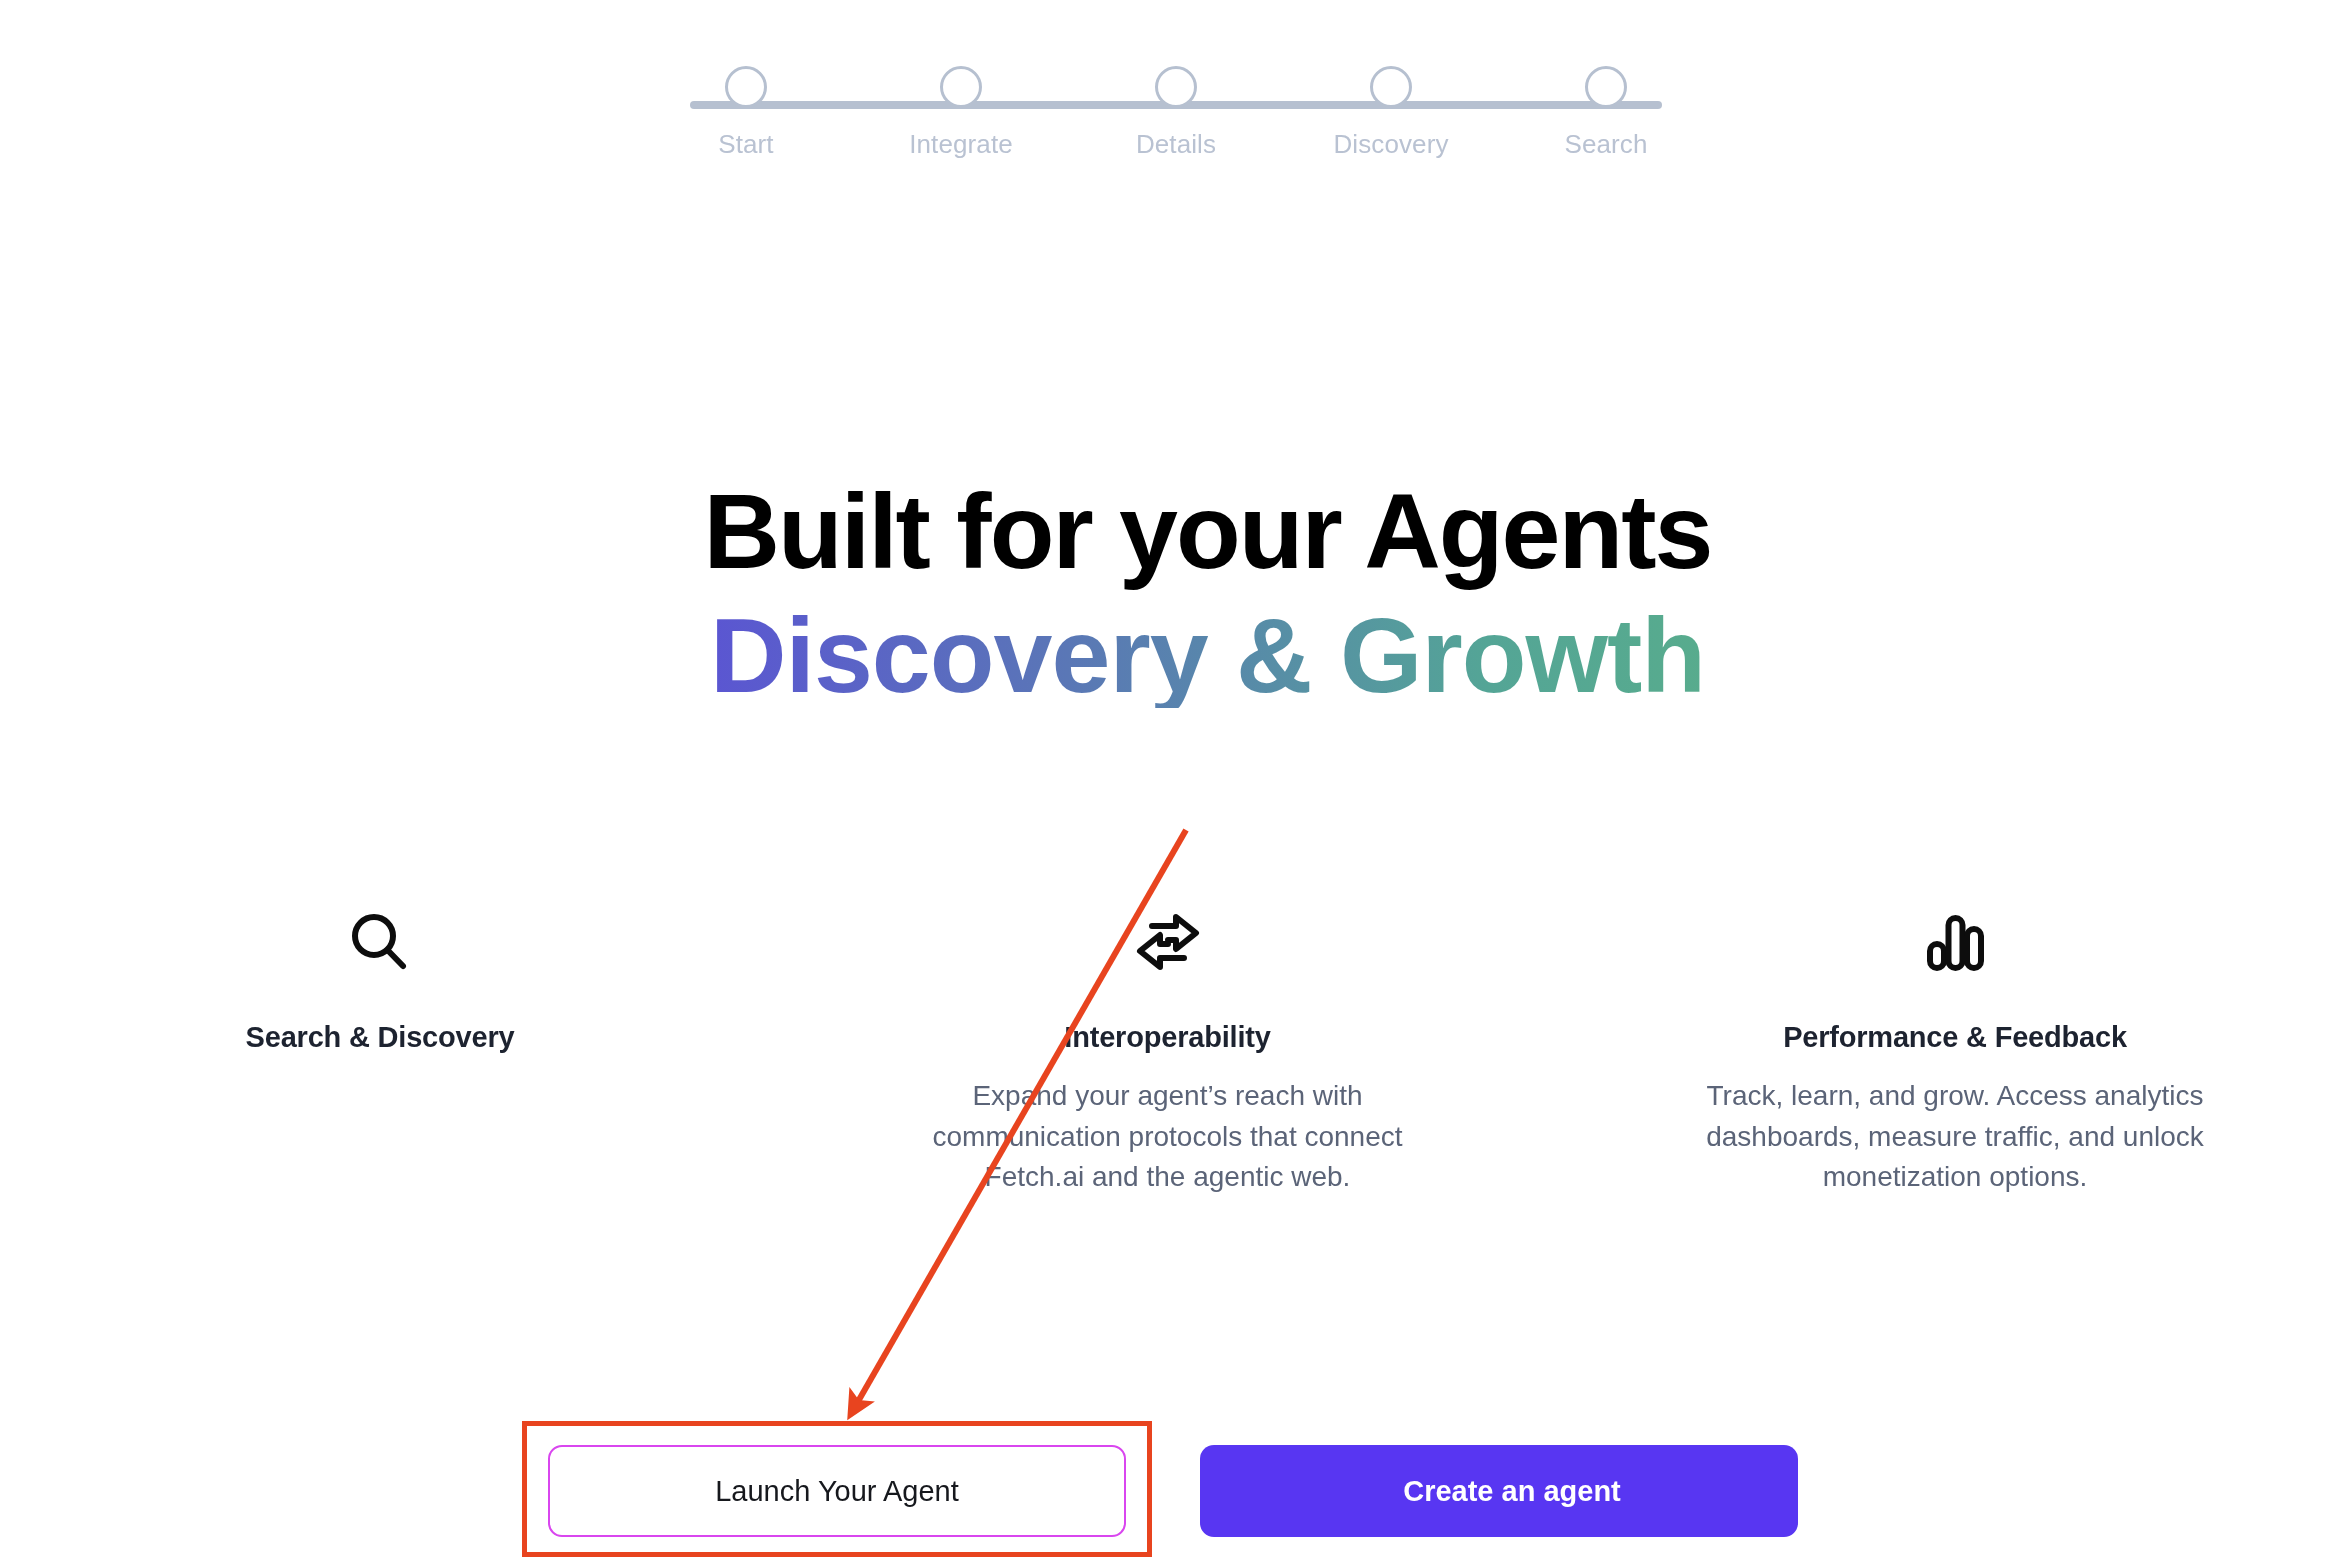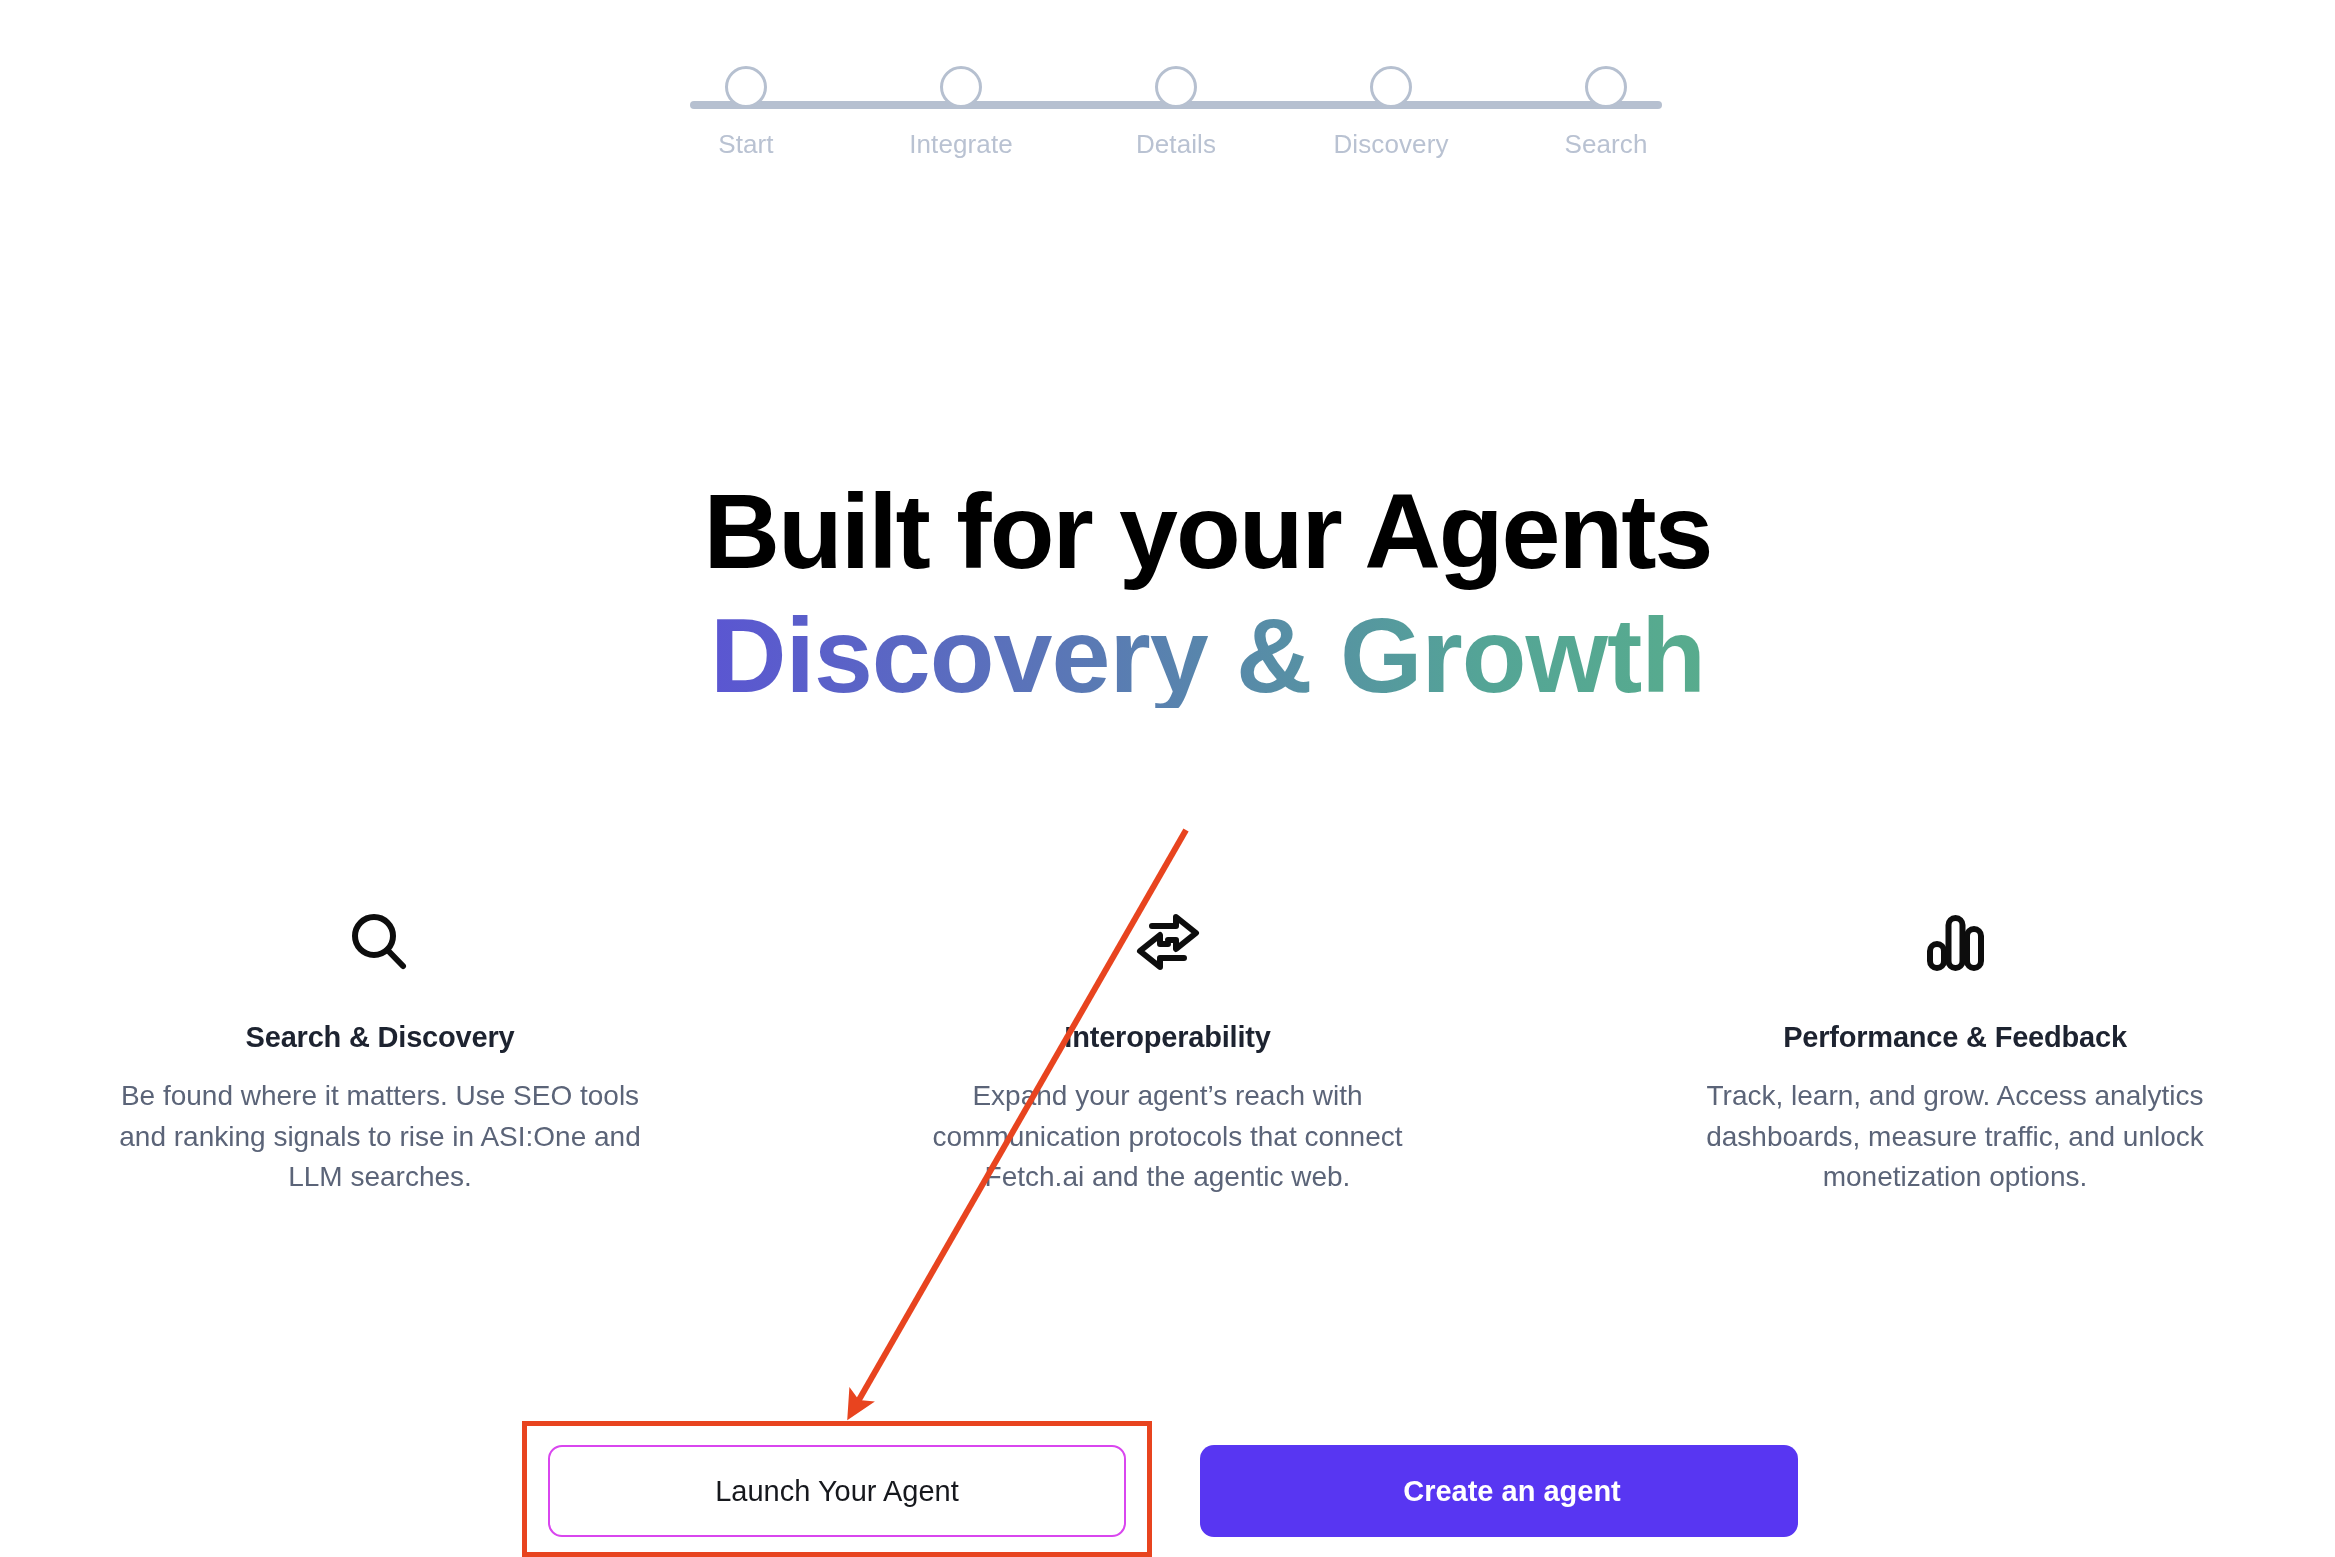--- a/index.html
+++ b/index.html
@@ -245,21 +245,20 @@
 <div class="features">
 
   <div class="feature">
     <div class="feature-icon">
       <svg width="72" height="72" viewBox="0 0 72 72" fill="none" aria-hidden="true">
         <circle cx="30" cy="29" r="19" stroke="#0d0d0d" stroke-width="6"></circle>
         <line x1="43.5" y1="43" x2="59" y2="59" stroke="#0d0d0d" stroke-width="6" stroke-linecap="round"></line>
       </svg>
     </div>
     <div class="feature-title">Search &amp; Discovery</div>
-    <div class="feature-desc">Be found where it matters. Use SEO tools and ranking signals to rise in ASI:One and LLM searches.</div>
   </div>
 
   <div class="feature">
     <div class="feature-icon">
       <svg width="76" height="70" viewBox="0 0 76 70" fill="none" aria-hidden="true">
         <path d="M22 18 H46 V9 L66 25 L46 41 V32 H38" stroke="#0d0d0d" stroke-width="6" stroke-linejoin="round" stroke-linecap="round" fill="none"></path>
         <path d="M54 50 H30 V59 L10 43 L30 27 V36 H38" stroke="#0d0d0d" stroke-width="6" stroke-linejoin="round" stroke-linecap="round" fill="none"></path>
       </svg>
     </div>
     <div class="feature-title">Interoperability</div>

